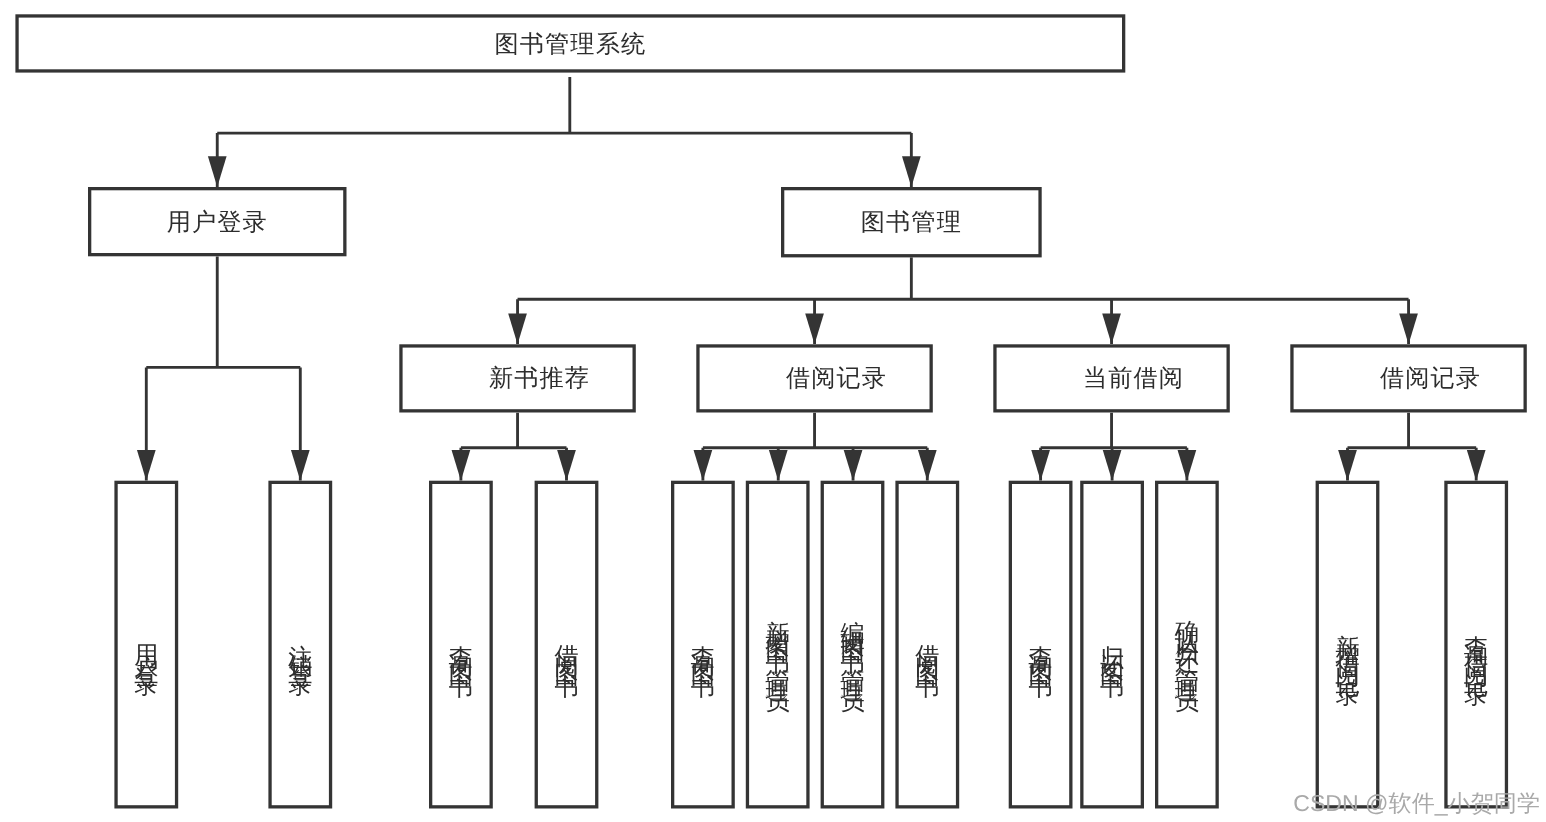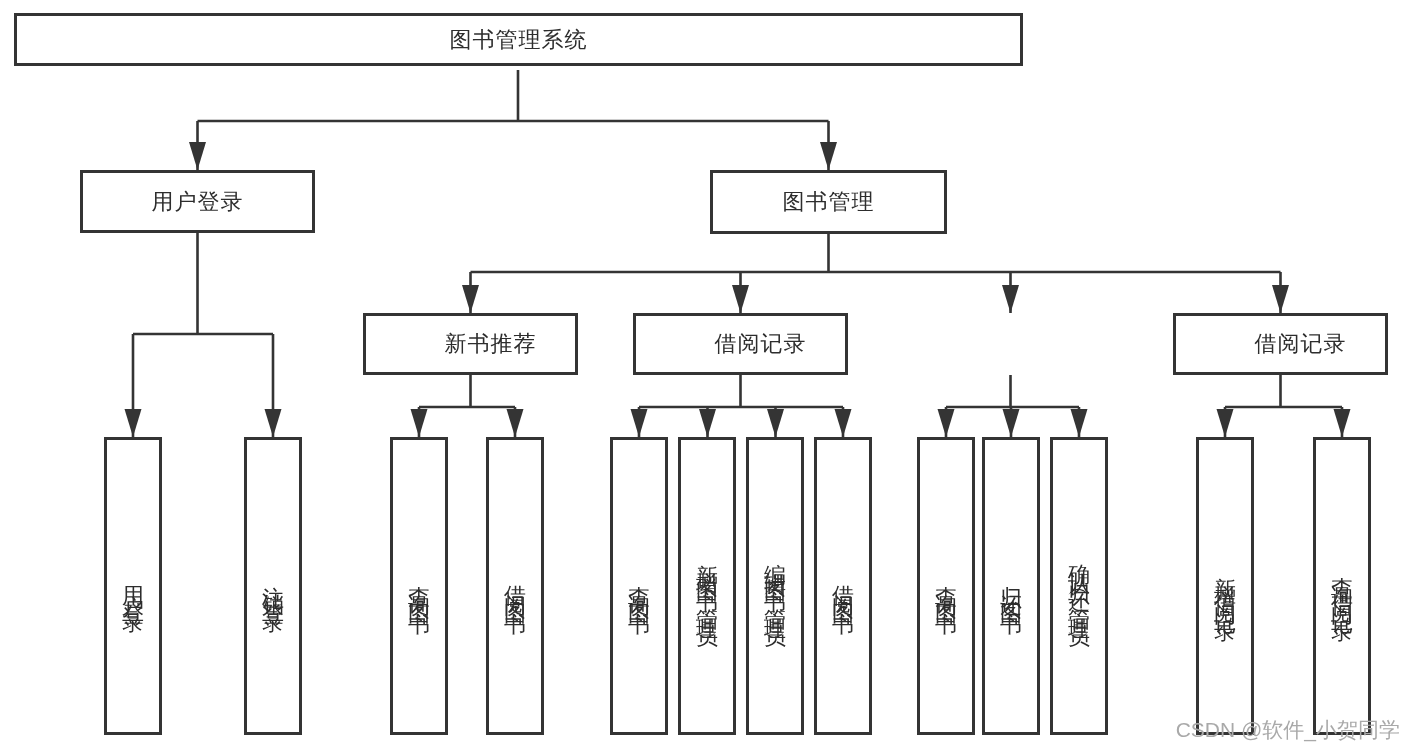--- a/index.html
+++ b/index.html
@@ -128,20 +128,23 @@
   <div class="box n-bookmgmt">
     <span class="hlabel">图书管理</span>
   </div>
 
   <div class="box lvl3 n-newrec">
     <span class="hlabel">新书推荐</span>
   </div>
   <div class="box lvl3 n-borrow">
     <span class="hlabel">借阅记录</span>
   </div>
+  <div class="box lvl3 n-current">
+    <span class="hlabel">当前借阅</span>
+  </div>
   <div class="box lvl3 n-records">
     <span class="hlabel">借阅记录</span>
   </div>
 
   <div class="box leaf lf-1">
     <span class="vlabel">用户登录</span>
   </div>
   <div class="box leaf lf-2">
     <span class="vlabel">注销登录</span>
   </div>

